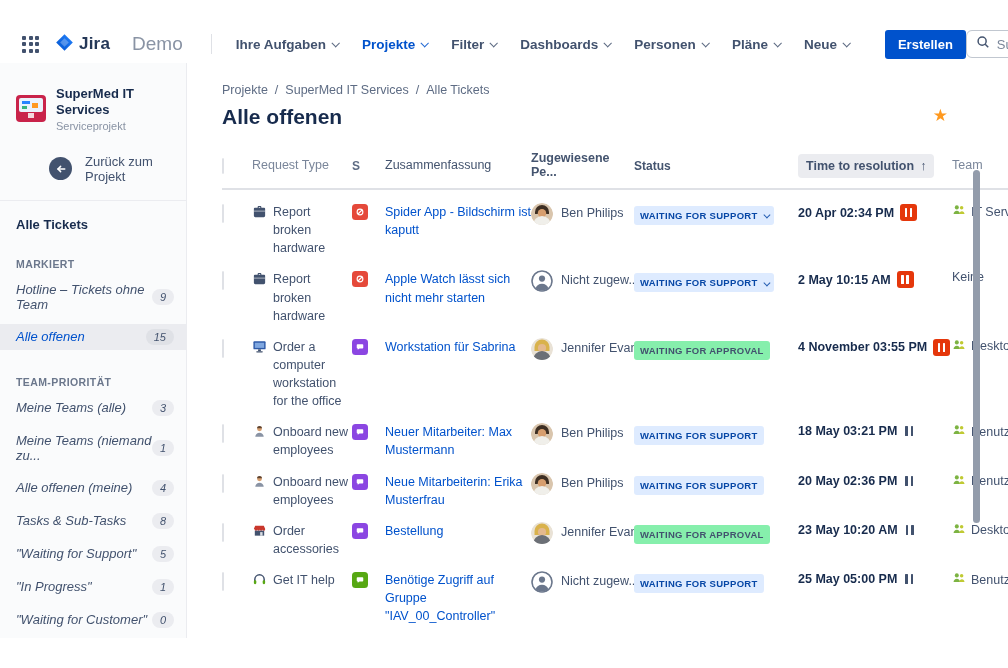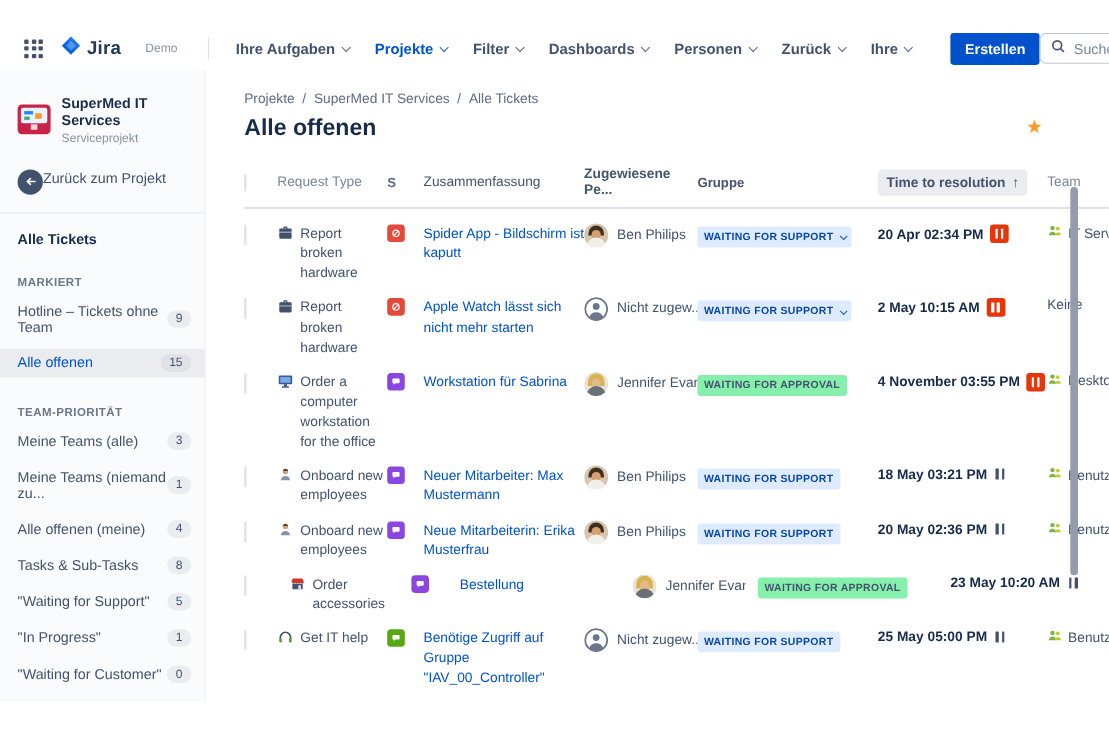--- a/index.html
+++ b/index.html
@@ -7,21 +7,21 @@
   body { font-family:"Liberation Sans", sans-serif; color:#172B4D; width:1008px; height:668px; overflow:hidden; }
   .app { position:relative; width:1008px; height:668px; background:#fff; }
 
   
   .topnav { position:absolute; top:25px; left:0; width:100%; height:38px; display:flex; align-items:center; padding:0 18px 0 20px; background:#fff; }
   .topnav-left { display:flex; align-items:center; gap:14px; }
   .grid-icon { display:grid; grid-template-columns:repeat(3,4px); grid-gap:2.5px; cursor:pointer; padding:2px; }
   .grid-icon i { width:4px; height:4px; border-radius:1px; background:#42526E; }
   .logo { display:flex; align-items:center; gap:5px; }
   .logo-text { font-size:17px; font-weight:bold; color:#253858; letter-spacing:.2px; }
-  .site-name { font-size:11px; color:#8993A4; margin-left:8px; }
+  .site-name { font-size:19px; color:#8993A4; margin-left:8px; }
   .nav-divider { width:1px; height:20px; background:#DFE1E6; margin:0 10px 0 14px; }
   .nav-items { display:flex; align-items:center; gap:24px; }
   .nav-item { font-size:13.5px; font-weight:bold; color:#42526E; display:flex; align-items:center; cursor:pointer; white-space:nowrap; }
   .nav-item.active { color:#0052CC; }
   .chev { width:6px; height:6px; border-right:1.7px solid currentColor; border-bottom:1.7px solid currentColor; transform:rotate(45deg) translateY(-1px); display:inline-block; margin-left:6px; opacity:.85; }
   .create-btn { background:#0052CC; color:#fff; font-size:13px; font-weight:bold; border:none; border-radius:3px; padding:7px 13px; margin-left:22px; cursor:pointer; font-family:inherit; }
   .topnav-right { margin-left:auto; display:flex; align-items:center; gap:22px; }
   .search-box { display:flex; align-items:center; gap:7px; width:150px; height:28px; border:1.5px solid #C1C7D0; border-radius:6px; padding:0 9px; background:#fff; }
   .search-box input { border:none; outline:none; width:100%; font-size:13px; color:#172B4D; font-family:inherit; background:transparent; }
   .search-box input::placeholder { color:#7A869A; }
@@ -33,27 +33,27 @@
   .sidebar { width:187px; min-width:187px; background:#FAFBFC; border-right:1px solid #EBECF0; padding-top:23px; overflow:hidden; }
   .proj { display:flex; align-items:center; gap:10px; padding:0 16px; }
   .proj-icon { width:30px; height:27px; border-radius:4px; overflow:hidden; position:relative; background:#C9234A; flex:none; }
   .proj-icon .screen { position:absolute; left:3px; top:3px; width:24px; height:14px; background:#EAF2FB; border-radius:2px; }
   .proj-icon .m1 { position:absolute; left:6px; top:6px; width:8px; height:3px; background:#2684FF; }
   .proj-icon .m2 { position:absolute; left:6px; top:11px; width:5px; height:3px; background:#36B37E; }
   .proj-icon .m3 { position:absolute; left:16px; top:8px; width:6px; height:5px; background:#FF991F; }
   .proj-icon .stand { position:absolute; left:12px; top:18px; width:6px; height:5px; background:#F4D8DE; }
   .proj-name { font-size:13px; font-weight:bold; color:#172B4D; line-height:1.25; }
   .proj-type { font-size:11px; color:#8993A4; margin-top:1px; }
-  .back-row { display:flex; padding:0 16px; margin-top:22px; cursor:pointer; }
+  .back-row { display:flex; align-items:center; gap:13px; padding:0 16px; margin-top:22px; cursor:pointer;margin-left:33px; }
   .back-circle { width:23px; height:23px; border-radius:50%; background:#42526E; display:flex; align-items:center; justify-content:center; flex:none; }
   .back-label { font-size:13px; color:#42526E; }
   .side-divider { height:1px; background:#EBECF0; margin:16px 0 0 0; }
   .side-all { font-size:13px; font-weight:bold; color:#172B4D; padding:16px 16px 0 16px; cursor:pointer; }
   .side-section-title { font-size:10.5px; font-weight:bold; color:#6B778C; letter-spacing:.4px; padding:0 16px; margin-top:26px; }
-  .side-item { display:flex; align-items:center; justify-content:space-between; padding:5px 12px 5px 16px; margin-top:7px; font-size:13px; color:#42526E; cursor:pointer; }
+  .side-item { display:flex; align-items:center; justify-content:space-between; padding:5px 12px 5px 16px; margin-top:7px; font-size:13px; color:#42526E; cursor:pointer;font-style:italic; }
   .side-item .cnt { background:#EBECF0; color:#42526E; font-size:11px; border-radius:10px; padding:2px 8px; }
   .side-item.selected { background:#EBECF0; color:#0052CC; }
   .side-item.selected .cnt { background:#DFE1E6; }
 
   
   .main { flex:1; position:relative; padding:20px 0 0 35px; overflow:hidden; background:#fff; }
   .breadcrumb { display:flex; align-items:center; gap:7px; font-size:12.5px; color:#5E6C84; }
   .breadcrumb .bc { cursor:pointer; }
   .page-title { font-size:21px; font-weight:bold; color:#172B4D; margin-top:8px; }
   .star { position:absolute; right:60px; top:42px; color:#FF991F; font-size:17px; cursor:pointer; }
@@ -140,25 +140,25 @@
           </span>
         <span class="nav-item">
             <span>Dashboards</span>
             <span class="chev"></span>
           </span>
         <span class="nav-item">
             <span>Personen</span>
             <span class="chev"></span>
           </span>
         <span class="nav-item">
-            <span>Zurück</span>
+            <span>Pläne</span>
             <span class="chev"></span>
           </span>
         <span class="nav-item">
-            <span>Ihre</span>
+            <span>Neue</span>
             <span class="chev"></span>
           </span>
       </div>
       <button class="create-btn">Erstellen</button>
     </div>
     <div class="topnav-right">
       <div class="search-box">
         <span>
           <svg width="14" height="14" viewBox="0 0 16 16" fill="none" stroke="#44546F" stroke-width="1.7">
             <circle cx="7" cy="7" r="4.6"></circle>
@@ -260,21 +260,21 @@
       <span class="star">★</span>
 
       <div class="table">
 
         <div class="thead">
           <span class="col-check"><span class="checkbox"></span></span>
           <span class="col-type" style="color:#7A869A;font-weight:normal;">Request Type</span>
           <span class="col-sev">S</span>
           <span class="col-sum" style="color:#44546F;font-weight:normal;">Zusammenfassung</span>
           <span class="col-ass" style="color:#44546F;font-weight:bold;">Zugewiesene Pe...</span>
-          <span class="col-status" style="color:#44546F;">Gruppe</span>
+          <span class="col-status" style="color:#44546F;">Status</span>
           <span class="col-time" style="font-weight:normal;">
             <span class="th-sort">
               <span style="font-weight:bold;">Time to resolution</span>
               <span>↑</span>
             </span>
           </span>
           <span class="col-team" style="color:#7A869A;font-weight:normal;">Team</span>
         </div>
 
         <div class="tr" style="min-height:62px;">
@@ -506,21 +506,21 @@
               <span><svg width="14" height="14" viewBox="0 0 16 16">
                   <circle cx="5.5" cy="5" r="2.3" fill="#7CB342"></circle>
                   <path d="M1.8 12.5c0-2.2 1.7-3.7 3.7-3.7s3.7 1.5 3.7 3.7z" fill="#7CB342"></path>
                   <circle cx="11" cy="5.5" r="2" fill="#C0CA33"></circle>
                   <path d="M8.3 12.5c.2-1.9 1.5-3.2 3-3.2 1.6 0 2.9 1.4 3 3.2z" fill="#C0CA33"></path>
                 </svg></span>
               <span>Benutz</span>
             </span>
         </div>
 
-        <div class="tr" style="min-height:44px;gap:11px;">
+        <div class="tr" style="min-height:44px;">
           <span class="col-check"><span class="checkbox"></span></span>
           <span class="col-type">
               <span class="type-ic"><svg width="15" height="15" viewBox="0 0 16 16">
                   <path d="M2 6l1.4-3h9.2L14 6v.8a1.4 1.4 0 0 1-2.8 0 1.4 1.4 0 0 1-2.8 0 1.4 1.4 0 0 1-2.8 0 1.4 1.4 0 0 1-2.8 0z" fill="#C9372C"></path>
                   <rect x="3" y="8.2" width="10" height="5.3" fill="#42526E"></rect>
                   <rect x="8.7" y="9.7" width="2.6" height="3.8" fill="#fff" opacity=".8"></rect>
                 </svg></span>
               <span>Order accessories</span>
             </span>
           <span class="col-sev">

